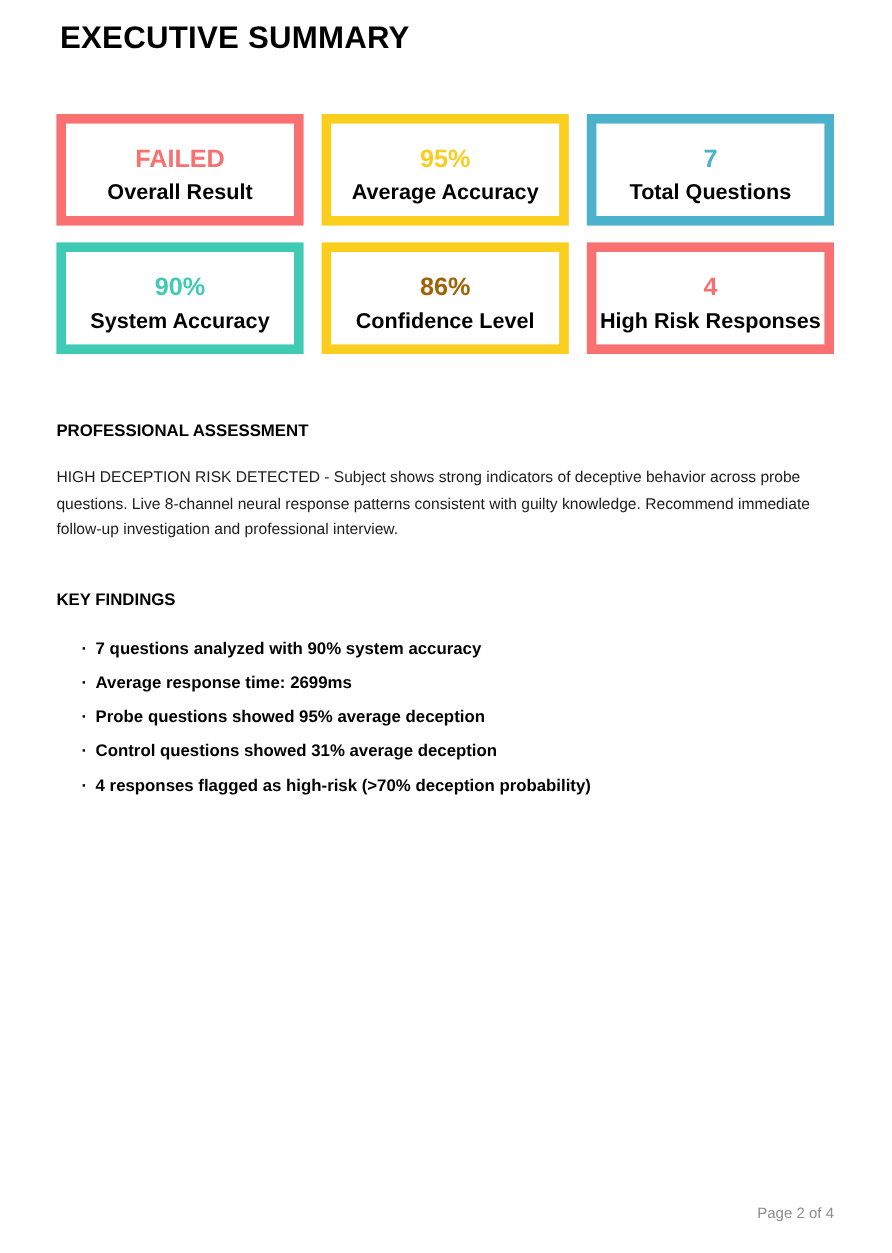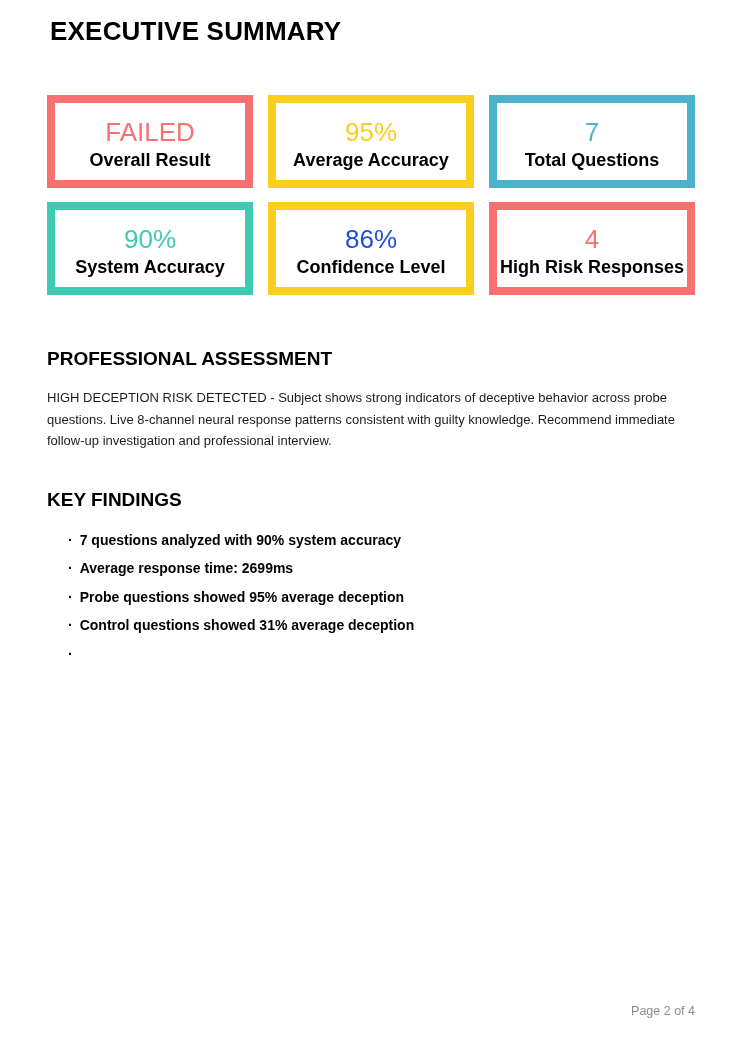--- a/index.html
+++ b/index.html
@@ -36,32 +36,32 @@
     background: #fff;
     border: 8px solid #ccc;
     display: flex;
     flex-direction: column;
     align-items: center;
     justify-content: center;
     padding-top: 6px;
     gap: 10px;
   }
   .stat-value {
-    font-size: 26px;
-    font-weight: normal;
+    font-size: 21px;
+    font-weight: bold;
     line-height: 21px;
   }
   .stat-label {
     font-size: 18px;
     font-weight: bold;
     color: #000;
     line-height: 15px;
   }
   .section-heading {
-    font-size: 19px;
+    font-size: 14px;
     font-weight: bold;
     color: #000;
     line-height: 23px;
   }
   .section-assessment { margin-top: 52px; }
   .assessment-body {
     margin-top: 17px;
     font-size: 13px;
     line-height: 21.5px;
     color: #1c1c1c;
@@ -119,21 +119,21 @@
         <div class="stat-value" style="color: rgb(76, 178, 203);">7</div>
         <div class="stat-label">Total Questions</div>
       </div>
 
       <div class="stat-card" style="border-color: rgb(63, 203, 179);">
         <div class="stat-value" style="color: rgb(63, 203, 179);">90%</div>
         <div class="stat-label">System Accuracy</div>
       </div>
 
       <div class="stat-card" style="border-color: rgb(249, 206, 29);">
-        <div class="stat-value" style="color: #1d4ed8;">86%</div>
+        <div class="stat-value" style="color: #a16207;">86%</div>
         <div class="stat-label">Confidence Level</div>
       </div>
 
       <div class="stat-card" style="border-color: rgb(248, 112, 112);">
         <div class="stat-value" style="color: rgb(248, 112, 112);">4</div>
         <div class="stat-label">High Risk Responses</div>
       </div>
 
     </div>
 
@@ -156,20 +156,21 @@
         <li class="finding-item">
           <span class="bullet-dot">·</span>
           <span>Probe questions showed 95% average deception</span>
         </li>
         <li class="finding-item">
           <span class="bullet-dot">·</span>
           <span>Control questions showed 31% average deception</span>
         </li>
         <li class="finding-item">
           <span class="bullet-dot">·</span>
+          <span>4 responses flagged as high-risk (&gt;70% deception probability)</span>
         </li>
       </ul>
     </div>
 
   </div>
 
   <div class="page-number">Page 2 of 4</div>
 </div>
 
 </body></html>

